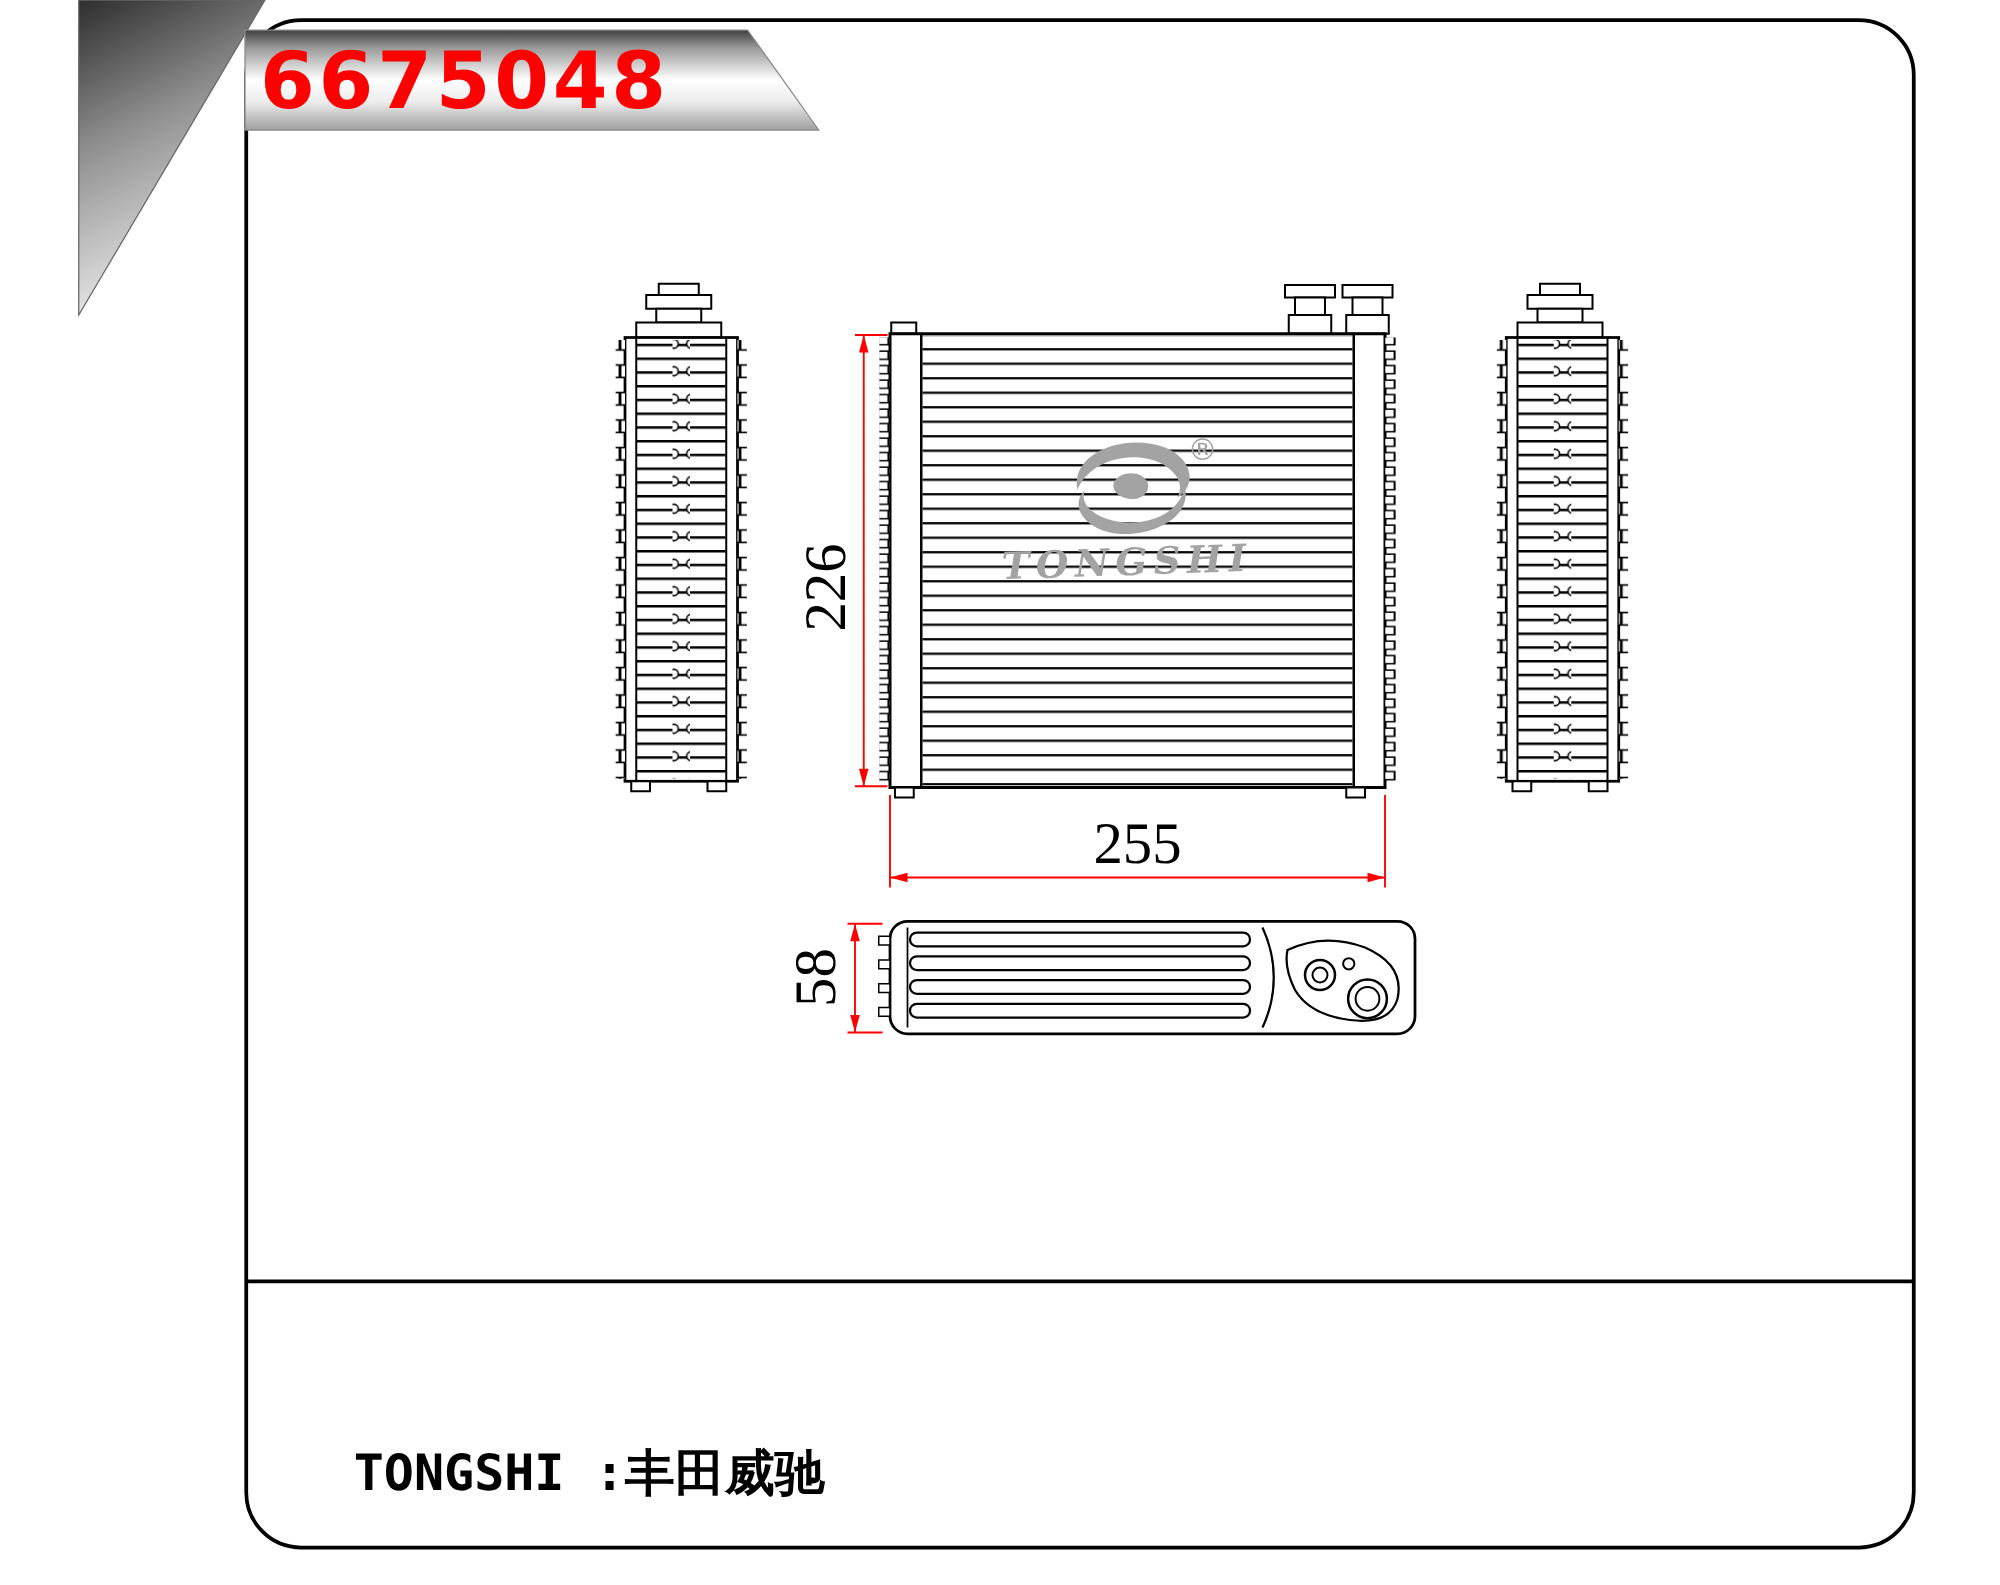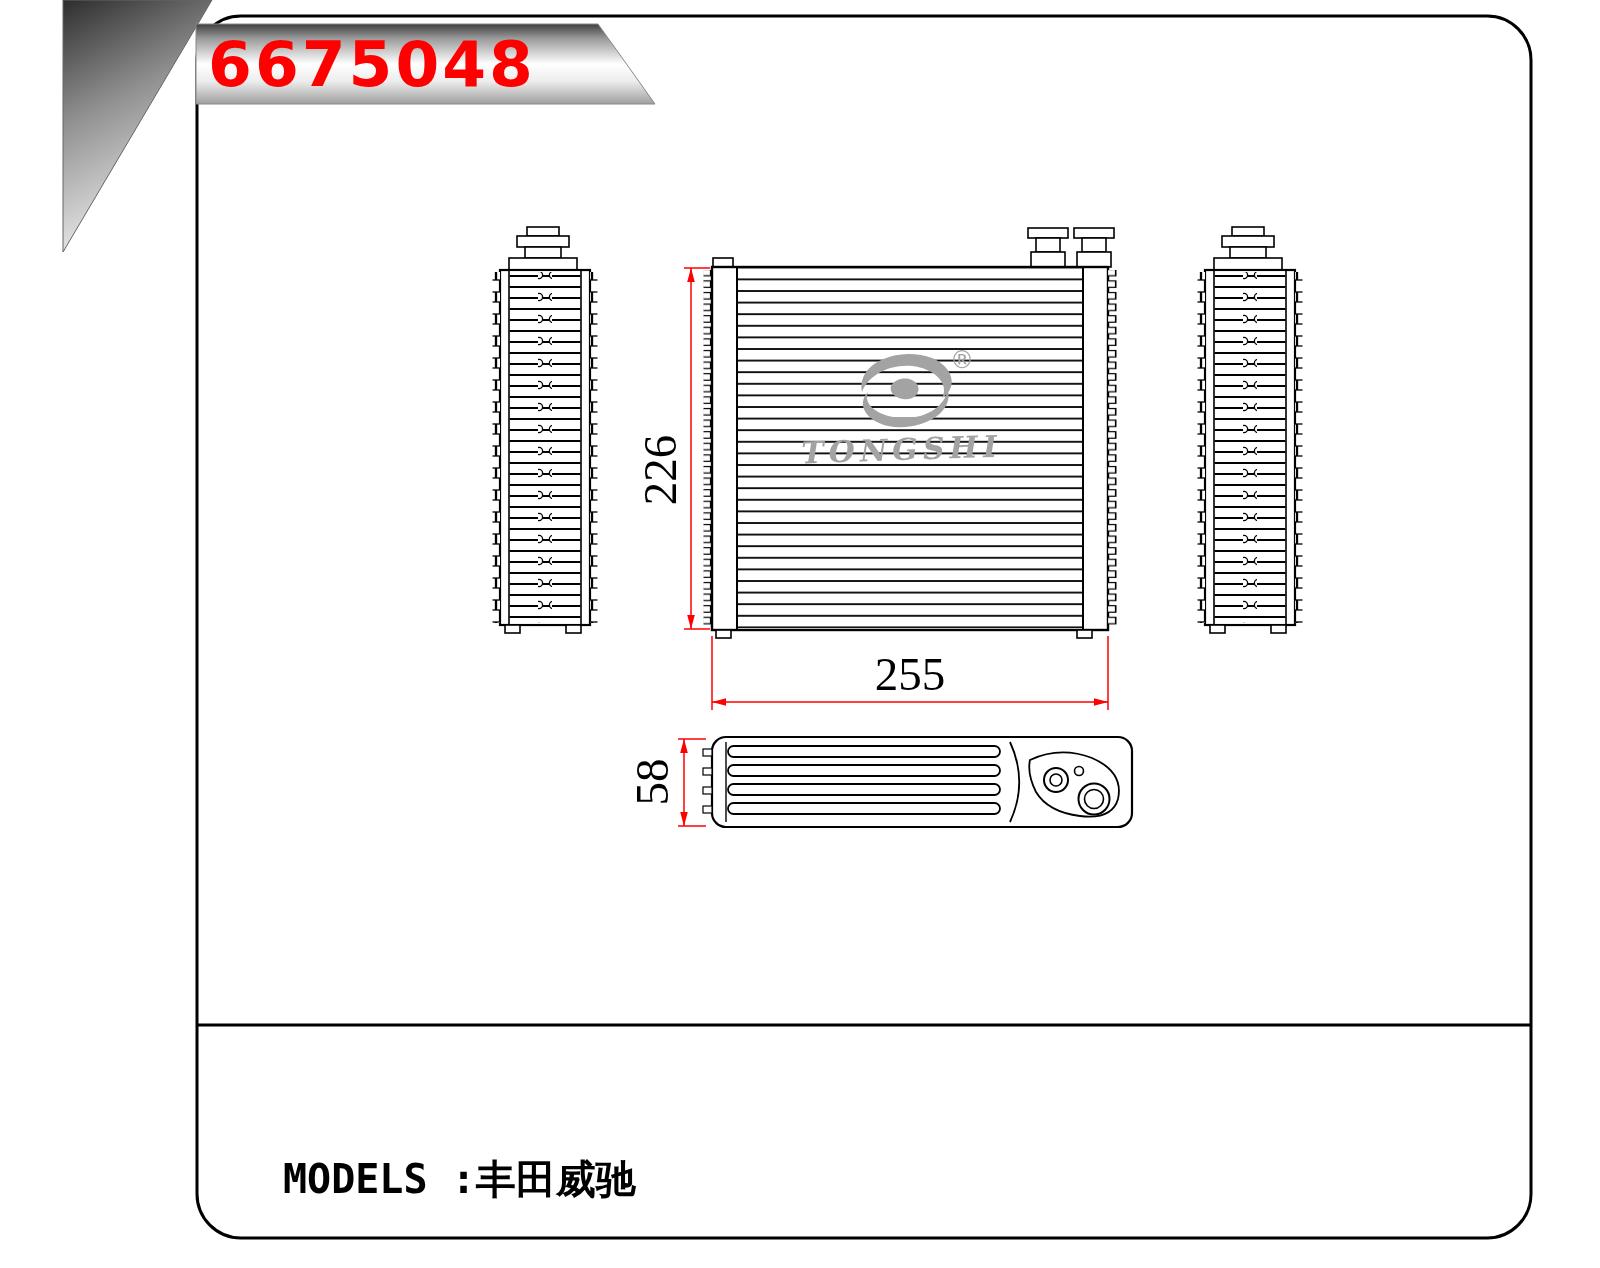--- a/index.html
+++ b/index.html
@@ -173,16 +173,16 @@
     <line class="red-line" x1="678" y1="739" x2="706" y2="739" stroke-width="1.5"></line>
     <line class="red-line" x1="678" y1="826" x2="706" y2="826" stroke-width="1.5"></line>
     <line class="red-line" x1="684" y1="739" x2="684" y2="826" stroke-width="1.5"></line>
     <polygon class="red-fill" points="684,739 680.2,753 687.8,753"></polygon>
     <polygon class="red-fill" points="684,826 680.2,812 687.8,812"></polygon>
     <text class="dim-text" x="668" y="782" text-anchor="middle" transform="rotate(-90 668 782)">58</text>
   </g>
 </svg>
 
 <div class="specs">
-  <div class="spec-line"><span>MODELS :</span><span>丰田威驰</span></div>
+  <div class="spec-line"><span>TONGSHI :</span><span>丰田威驰</span></div>
   
   
 </div>
 
 </body></html>

